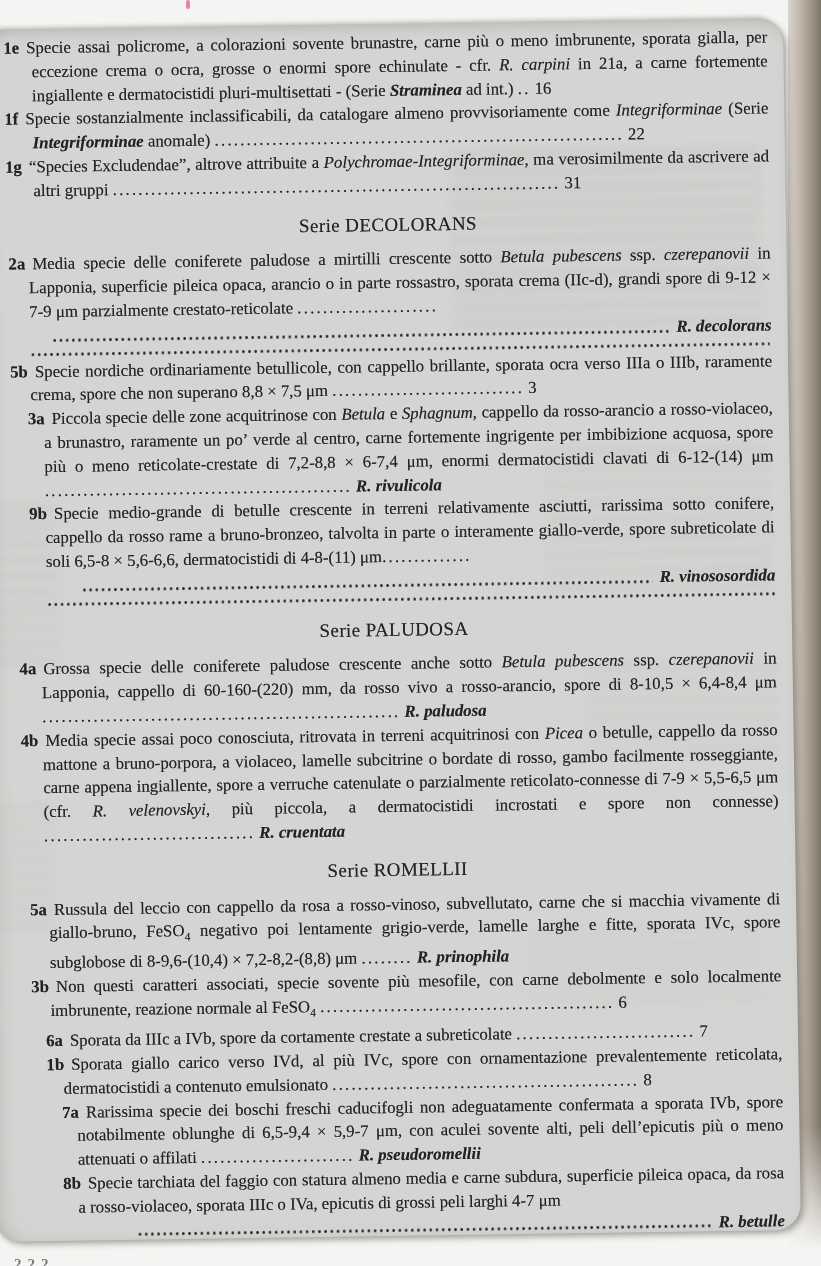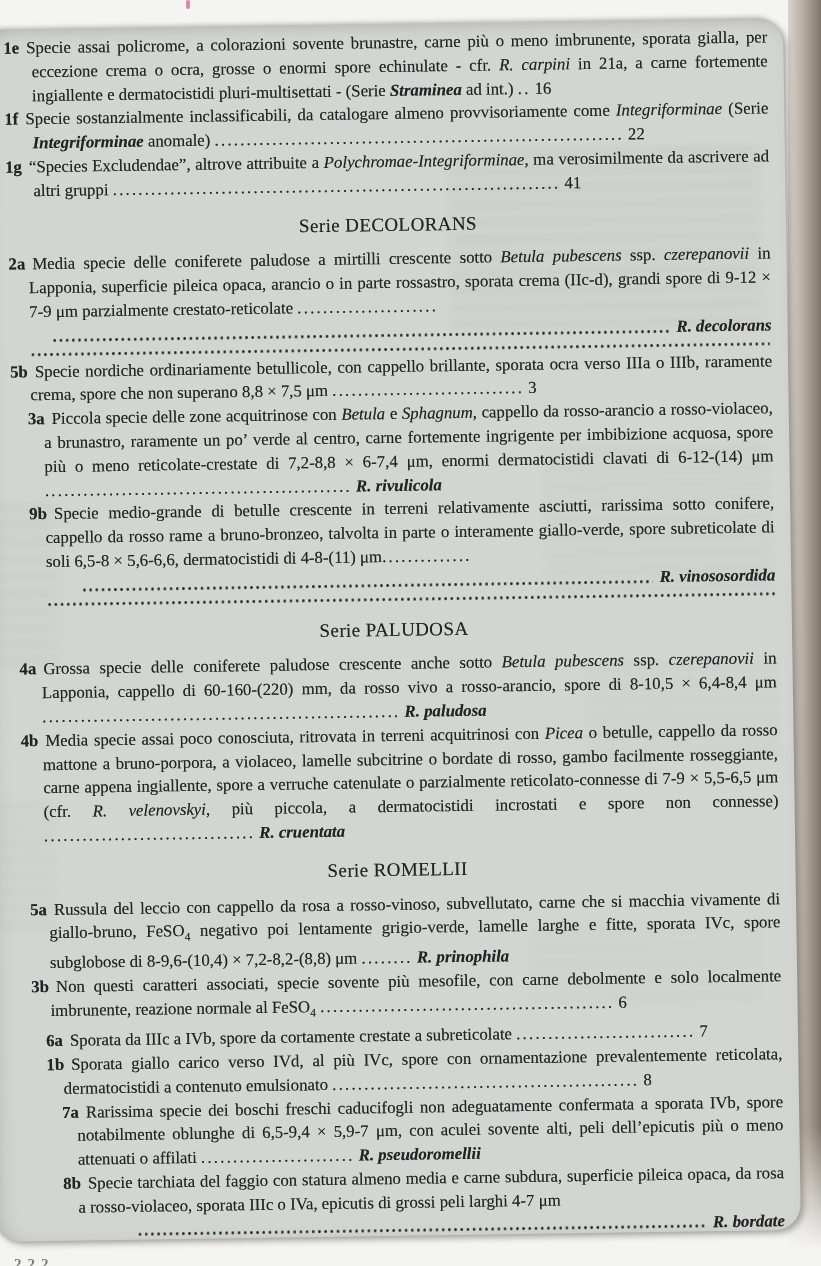--- a/index.html
+++ b/index.html
@@ -83,21 +83,21 @@
 <div class="card">
   <div class="smudge sm1"></div>
   <div class="smudge sm2"></div>
   <div class="smudge sm3"></div>
   <div class="smudge sm4"></div>
   <div class="smudge sm5"></div>
   <div class="smudge sm6"></div>
   <div class="content">
       <p class="entry lv0"><b class="num">1e</b><span class="sg-r">Specie assai policrome, a colorazioni sovente brunastre, carne più o meno imbrunente, sporata gialla, per eccezione crema o ocra, grosse o enormi spore echinulate - cfr. </span><span class="sg-i">R. carpini</span><span class="sg-r"> in 21a, a carne fortemente ingiallente e dermatocistidi pluri-multisettati - (</span><span class="sg-b">Serie </span><span class="sg-bi">Straminea</span><span class="sg-r"> ad int.) </span><span class="sg-d">..</span><span class="sg-b"> 16</span></p>
       <p class="entry lv0"><b class="num">1f</b><span class="sg-r">Specie sostanzialmente inclassificabili, da catalogare almeno provvisoriamente come </span><span class="sg-i">Integriforminae</span><span class="sg-r"> (</span><span class="sg-b">Serie </span><span class="sg-bi">Integriforminae</span><span class="sg-b"> anomale</span><span class="sg-r">) </span><span class="sg-d">................................................................</span><span class="sg-b"> 22</span></p>
-      <p class="entry lv0"><b class="num">1g</b><span class="sg-r">“Species Excludendae”, altrove attribuite a </span><span class="sg-i">Polychromae-Integriforminae</span><span class="sg-r">, ma verosimilmente da ascrivere ad altri gruppi </span><span class="sg-d">......................................................................</span><span class="sg-b"> 41</span></p>
+      <p class="entry lv0"><b class="num">1g</b><span class="sg-r">“Species Excludendae”, altrove attribuite a </span><span class="sg-i">Polychromae-Integriforminae</span><span class="sg-r">, ma verosimilmente da ascrivere ad altri gruppi </span><span class="sg-d">......................................................................</span><span class="sg-b"> 31</span></p>
       <div class="heading">Serie DECOLORANS</div>
       <p class="entry lv1"><b class="num">2a</b><span class="sg-r">Media specie delle coniferete paludose a mirtilli crescente sotto </span><span class="sg-i">Betula pubescens</span><span class="sg-r"> ssp. </span><span class="sg-i">czerepanovii</span><span class="sg-r"> in Lapponia, superficie pileica opaca, arancio o in parte rossastro, sporata crema (IIc-d), grandi spore di 9-12 × 7-9 μm parzialmente crestato-reticolate </span><span class="sg-d">......................</span></p>
       <div class="result-row lv1">
         <span class="dotfill"></span>
         <span class="rname">R. decolorans</span>
       </div>
       <div class="after-rule lv1 rule-2a"></div>
       <p class="entry lv1"><b class="num">5b</b><span class="sg-r">Specie nordiche ordinariamente betullicole, con cappello brillante, sporata ocra verso IIIa o IIIb, raramente crema, spore che non superano 8,8 × 7,5 μm </span><span class="sg-d">..............................</span><span class="sg-b"> 3</span></p>
       <p class="entry lv2"><b class="num">3a</b><span class="sg-r">Piccola specie delle zone acquitrinose con </span><span class="sg-i">Betula</span><span class="sg-r"> e </span><span class="sg-i">Sphagnum</span><span class="sg-r">, cappello da rosso-arancio a rosso-violaceo, a brunastro, raramente un po’ verde al centro, carne fortemente ingrigente per imbibizione acquosa, spore più o meno reticolate-crestate di 7,2-8,8 × 6-7,4 μm, enormi dermatocistidi clavati di 6-12-(14) μm </span><span class="sg-d">................................................</span><span class="sg-bi"> R. rivulicola</span></p>
       <p class="entry lv2"><b class="num">9b</b><span class="sg-r">Specie medio-grande di betulle crescente in terreni relativamente asciutti, rarissima sotto conifere, cappello da rosso rame a bruno-bronzeo, talvolta in parte o interamente giallo-verde, spore subreticolate di soli 6,5-8 × 5,6-6,6, dermatocistidi di 4-8-(11) μm</span><span class="sg-d">..............</span></p>
@@ -111,19 +111,19 @@
       <p class="entry lv3"><b class="num">4b</b><span class="sg-r">Media specie assai poco conosciuta, ritrovata in terreni acquitrinosi con </span><span class="sg-i">Picea</span><span class="sg-r"> o betulle, cappello da rosso mattone a bruno-porpora, a violaceo, lamelle subcitrine o bordate di rosso, gambo facilmente rosseggiante, carne appena ingiallente, spore a verruche catenulate o parzialmente reticolato-connesse di 7-9 × 5,5-6,5 μm (cfr. </span><span class="sg-i">R. velenovskyi</span><span class="sg-r">, più piccola, a dermatocistidi incrostati e spore non connesse) </span><span class="sg-d">.................................</span><span class="sg-bi"> R. cruentata</span></p>
       <div class="heading">Serie ROMELLII</div>
       <p class="entry lv4"><b class="num">5a</b><span class="sg-r">Russula del leccio con cappello da rosa a rosso-vinoso, subvellutato, carne che si macchia vivamente di giallo-bruno, FeSO</span><span class="sg-sub">4</span><span class="sg-r"> negativo poi lentamente grigio-verde, lamelle larghe e fitte, sporata IVc, spore subglobose di 8-9,6-(10,4) × 7,2-8,2-(8,8) μm </span><span class="sg-d">........</span><span class="sg-bi"> R. prinophila</span></p>
       <p class="entry lv4"><b class="num">3b</b><span class="sg-r">Non questi caratteri associati, specie sovente più mesofile, con carne debolmente e solo localmente imbrunente, reazione normale al FeSO</span><span class="sg-sub">4</span><span class="sg-r"> </span><span class="sg-d">..............................................</span><span class="sg-b"> 6</span></p>
       <p class="entry lv5"><b class="num">6a</b><span class="sg-r">Sporata da IIIc a IVb, spore da cortamente crestate a subreticolate </span><span class="sg-d">............................</span><span class="sg-b"> 7</span></p>
       <p class="entry lv5"><b class="num">1b</b><span class="sg-r">Sporata giallo carico verso IVd, al più IVc, spore con ornamentazione prevalentemente reticolata, dermatocistidi a contenuto emulsionato </span><span class="sg-d">................................................</span><span class="sg-b"> 8</span></p>
       <p class="entry lv6"><b class="num">7a</b><span class="sg-r">Rarissima specie dei boschi freschi caducifogli non adeguatamente confermata a sporata IVb, spore notabilmente oblunghe di 6,5-9,4 × 5,9-7 μm, con aculei sovente alti, peli dell’epicutis più o meno attenuati o affilati </span><span class="sg-d">........................</span><span class="sg-bi"> R. pseudoromellii</span></p>
       <p class="entry lv6"><b class="num">8b</b><span class="sg-r">Specie tarchiata del faggio con statura almeno media e carne subdura, superficie pileica opaca, da rosa a rosso-violaceo, sporata IIIc o IVa, epicutis di grossi peli larghi 4-7 μm</span></p>
       <div class="result-row lv6">
         <span class="dotfill"></span>
-        <span class="rname">R. bordate</span>
+        <span class="rname">R. betulle</span>
       </div>
       <div class="after-rule lv6 rule-7b"></div>
     </div>
 </div>
 
 <div class="page-num">222</div>
 
 </body></html>

